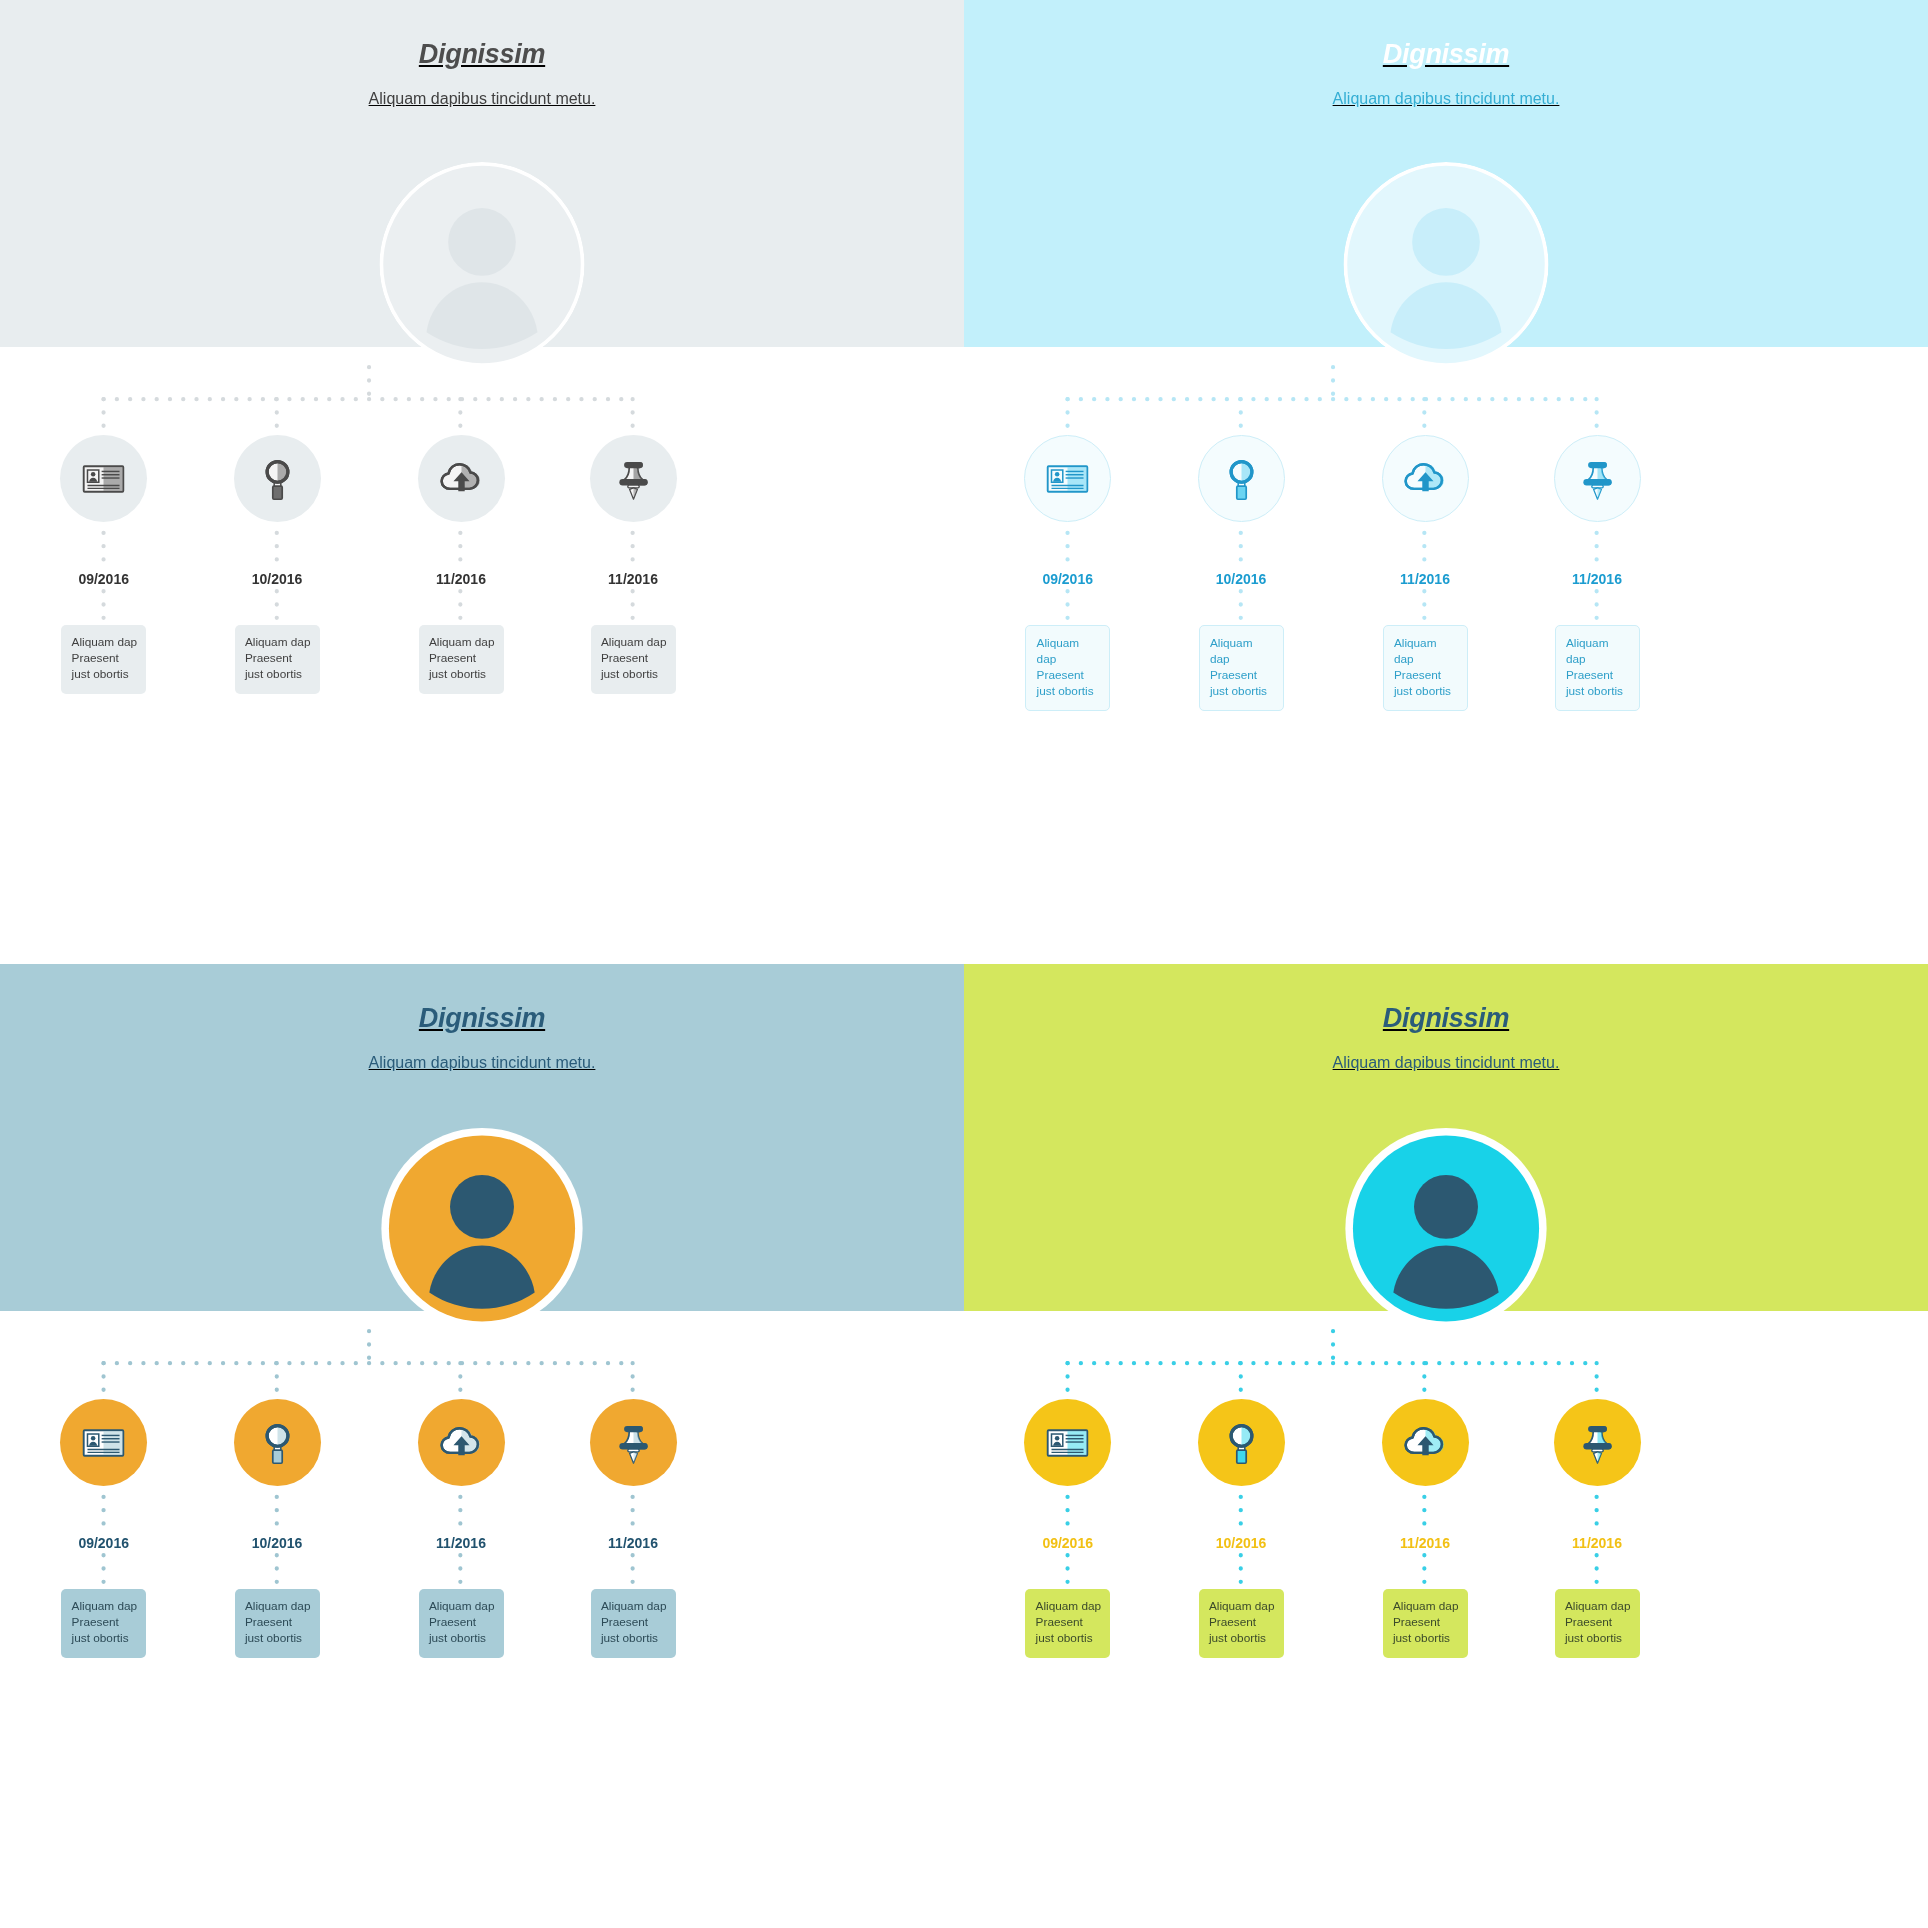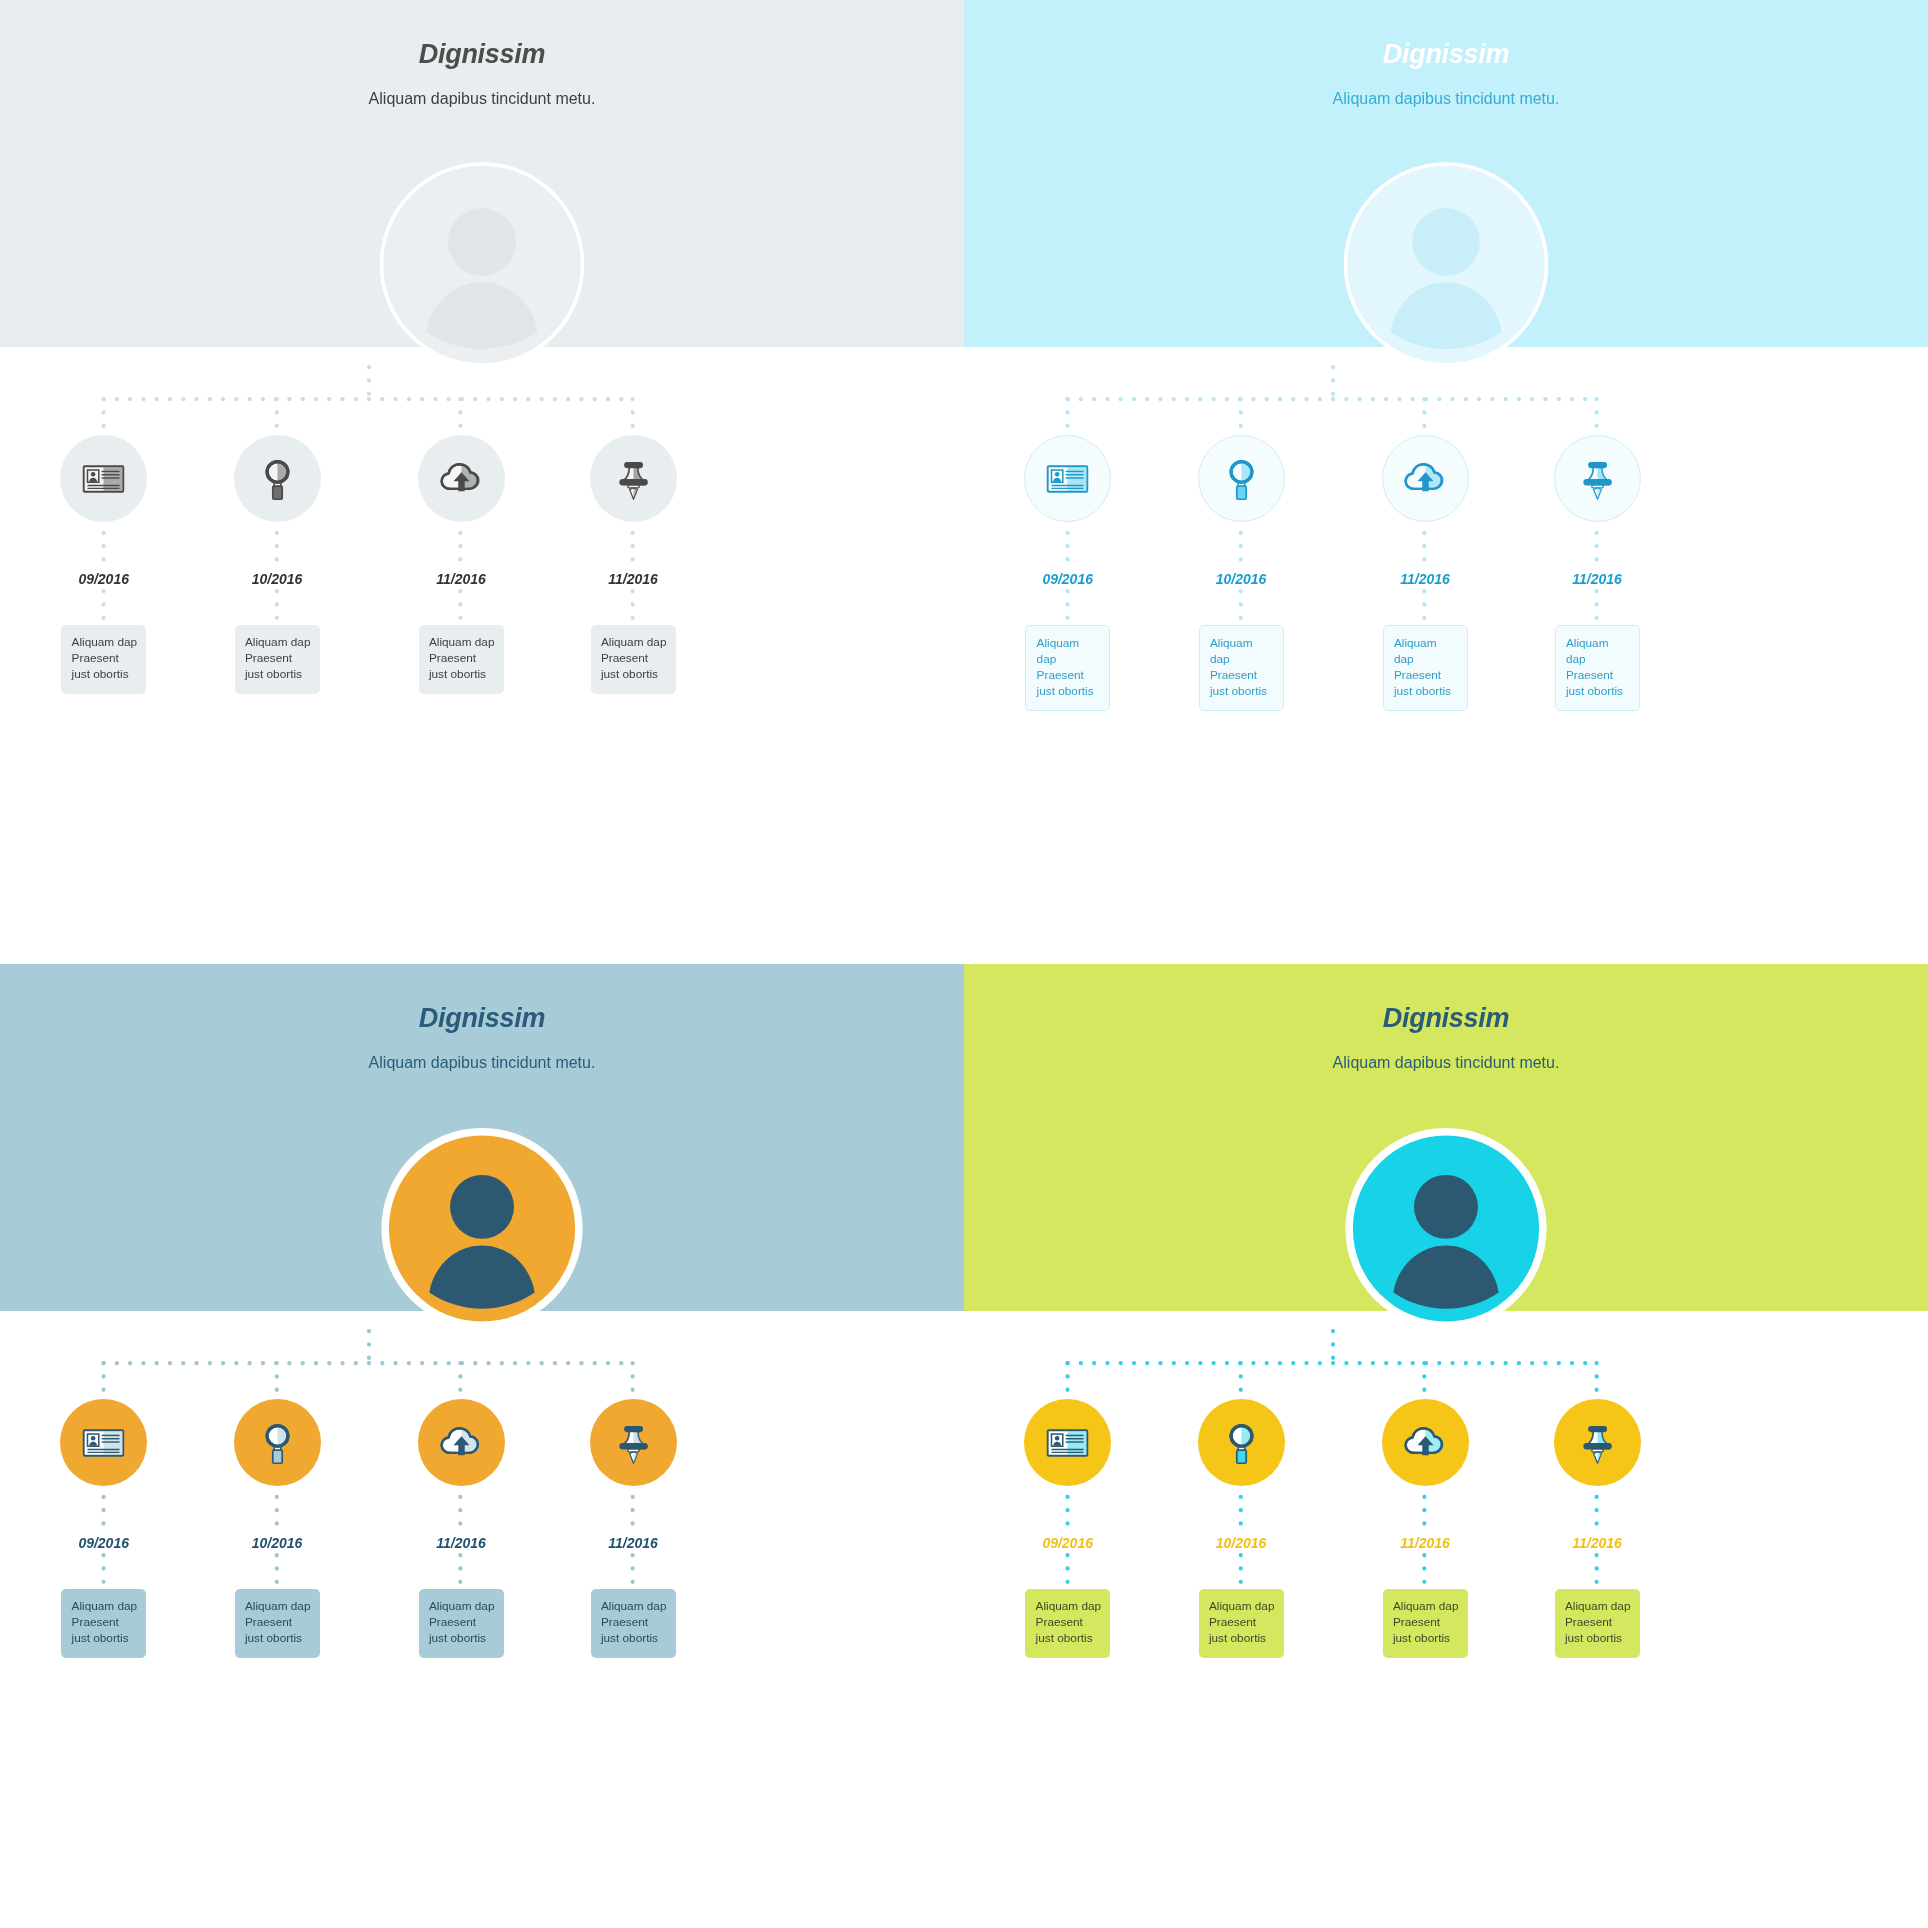--- a/index.html
+++ b/index.html
@@ -20,21 +20,21 @@
 
   
   .band{
     position:absolute; left:0; top:0; width:964px;
     z-index:0;
   }
   .band-tall{height:347px;}
 
   .head{
     position:absolute; left:0; top:41px; width:964px;
-    text-align:center; z-index:3;
+    text-align:center; z-index:3;text-decoration:underline;
   }
   .title{
     font-size:27px; font-weight:bold; font-style:italic;
     letter-spacing:-0.3px;
     line-height:1;
   }
   .subtitle{
     font-size:16px; margin-top:22.6px; line-height:1;
   }
 
@@ -61,21 +61,21 @@
   .node{
     position:absolute; width:198px; text-align:center;
   }
   .circle{
     width:87px; height:87px; border-radius:50%;
     margin:0 auto;
     display:flex; align-items:center; justify-content:center;
   }
   .circle svg{display:block;}
   .date{
-    font-size:14px; font-weight:bold; font-style:italic;
+    font-size:14px; font-weight:bold; 
     margin-top:50px; line-height:1;
   }
   .card{
     margin:39px auto 0; width:85px; min-height:64px;
     border-radius:5px;
     padding:10.4px 8.5px 10.4px 10.4px;
     text-align:left;
     font-size:11.8px; line-height:1.35;
   }
 

